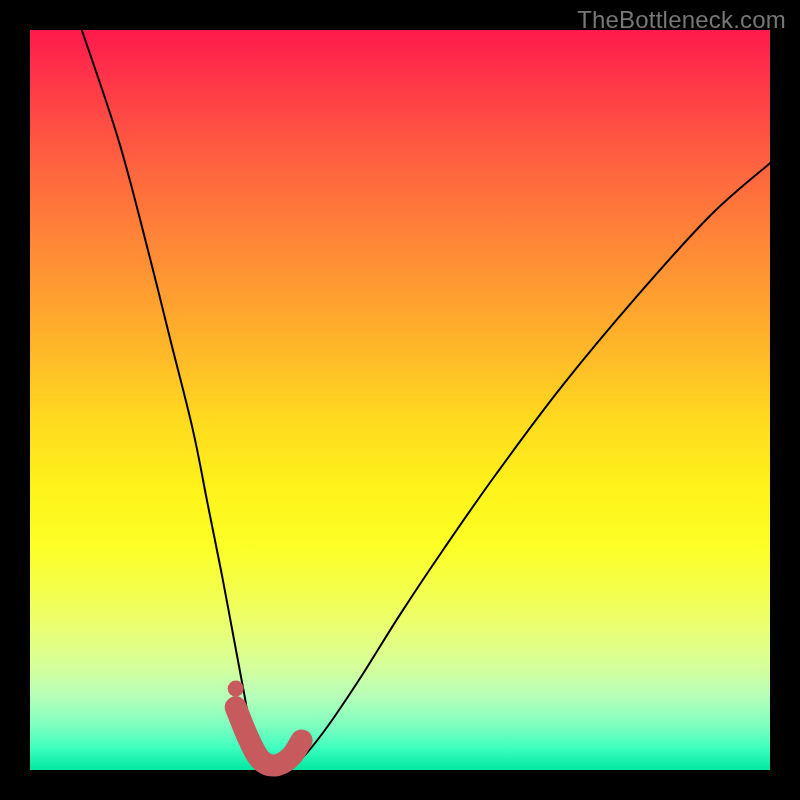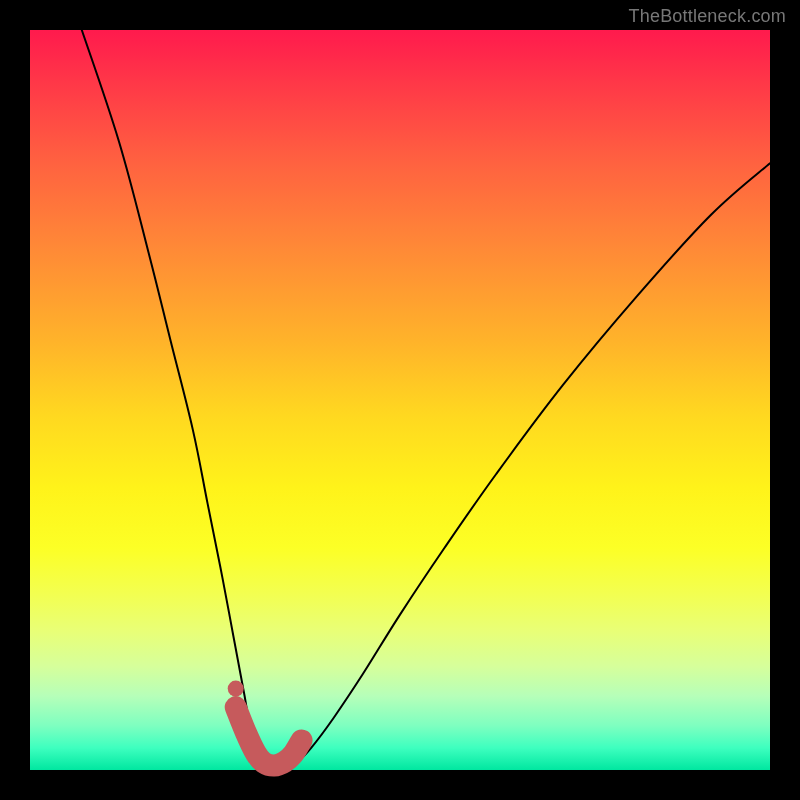--- a/index.html
+++ b/index.html
@@ -33,21 +33,21 @@
       #7effc0 94%,
       #3effbf 97%,
       #00e7a0 100%
     );
   }
   .watermark {
     position: absolute;
     top: 6px;
     right: 14px;
     color: #777;
-    font-size: 18px;
+    font-size: 24px;
     font-weight: 500;
     letter-spacing: 0.2px;
     user-select: none;
   }
   svg.plot {
     position: absolute;
     left: 30px;
     top: 30px;
     width: 740px;
     height: 740px;

